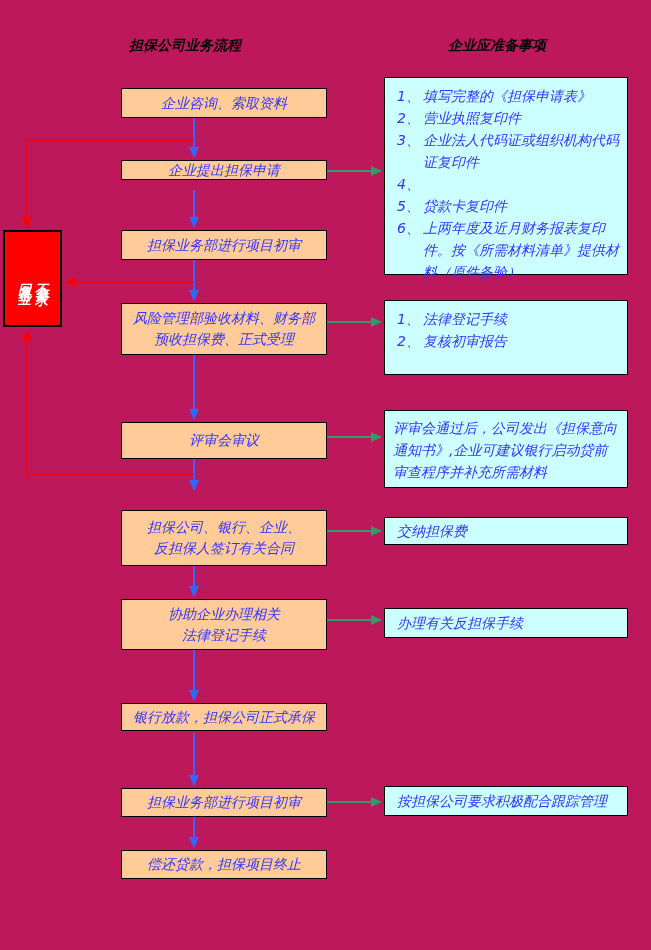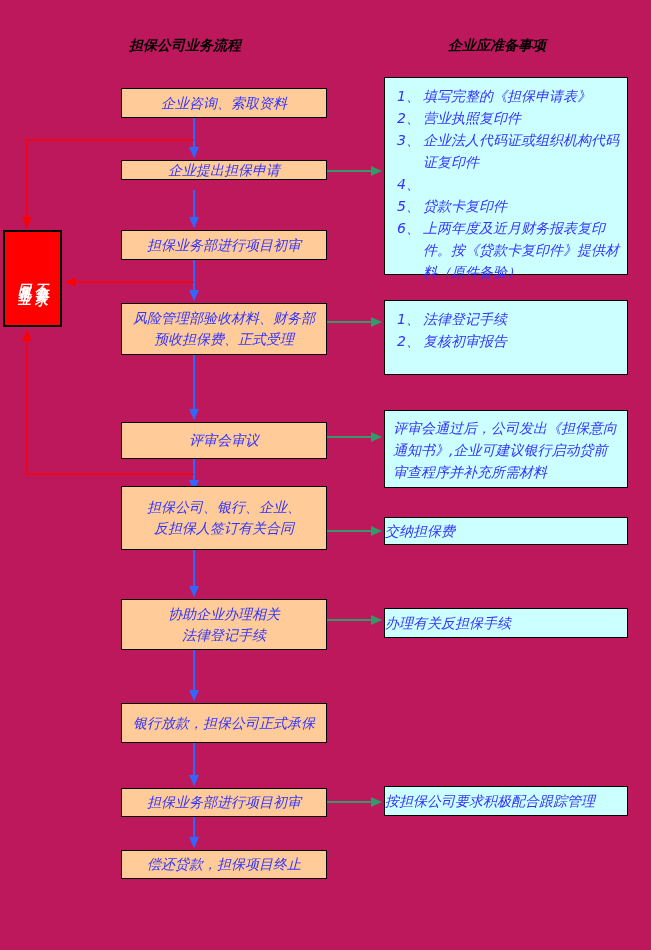--- a/index.html
+++ b/index.html
@@ -15,21 +15,21 @@
 
   .process { position:absolute; left:97px; width:206px; box-sizing:border-box;
              background:#FFCC99; border:1.5px solid #000000; color:#3333FF;
              font-size:14px; line-height:21px; display:flex; align-items:center;
              justify-content:center; text-align:center; white-space:pre-line;margin-left:24px; }
 
   .note { position:absolute; left:384px; width:244px; box-sizing:border-box;
           background:#CCFFFF; border:1.3px solid #000000; color:#3333FF;
           font-size:14px; line-height:22px; }
   .note-pad { padding:7px 8px 4px 12px; }
-  .note-center { display:flex; align-items:center; }
+  .note-center { display:flex; align-items:center; padding-left:12px; }
   .li { display:flex; }
   .li .num { width:26px; flex:none; }
   .li .txt { flex:1; }
 
   .reject { position:absolute; left:3px; top:230px; width:59px; height:97px;
             box-sizing:border-box; background:#FF0000; border:2px solid #000000;
             display:flex; align-items:center; justify-content:center; gap:3px; }
   .vtext { writing-mode:vertical-rl; text-orientation:upright; color:#ffffff;
            font-size:13px; font-weight:bold; letter-spacing:3px; line-height:14px; }
 </style>
@@ -75,25 +75,25 @@
 
   <div class="hdr hdr-left">担保公司业务流程</div>
   <div class="hdr hdr-right">企业应准备事项</div>
 
   <div class="process" style="top:88px;height:30px">企业咨询、索取资料</div>
   <div class="process" style="top:160px;height:20px">企业提出担保申请</div>
   <div class="process" style="top:230px;height:30px">担保业务部进行项目初审</div>
   <div class="process" style="top:303px;height:52px">风险管理部验收材料、财务部
 预收担保费、正式受理</div>
   <div class="process" style="top:422px;height:37px">评审会审议</div>
-  <div class="process" style="top:486px;height:64px">担保公司、银行、企业、
+  <div class="process" style="top:510px;height:56px">担保公司、银行、企业、
 反担保人签订有关合同</div>
   <div class="process" style="top:599px;height:51px">协助企业办理相关
 法律登记手续</div>
-  <div class="process" style="top:703px;height:40px">银行放款，担保公司正式承保</div>
+  <div class="process" style="top:703px;height:28px">银行放款，担保公司正式承保</div>
   <div class="process" style="top:788px;height:29px">担保业务部进行项目初审</div>
   <div class="process" style="top:850px;height:29px">偿还贷款，担保项目终止</div>
 
   <div class="reject">
     <span class="vtext">回复企业</span>
     <span class="vtext">不合要求</span>
   </div>
 
   <div class="note note-pad" style="top:77px;height:198px">
     <div class="li">
@@ -110,21 +110,21 @@
     </div>
     <div class="li">
       <span class="num">4、</span>
     </div>
     <div class="li">
       <span class="num">5、</span>
       <span class="txt">贷款卡复印件</span>
     </div>
     <div class="li">
       <span class="num">6、</span>
-      <span class="txt">上两年度及近月财务报表复印件。按《贷款卡复印件》提供材料（原件备验）</span>
+      <span class="txt">上两年度及近月财务报表复印件。按《所需材料清单》提供材料（原件备验）</span>
     </div>
   </div>
 
   <div class="note note-pad" style="top:300px;height:75px">
     <div class="li">
       <span class="num">1、</span>
       <span class="txt">法律登记手续</span>
     </div>
     <div class="li">
       <span class="num">2、</span>

